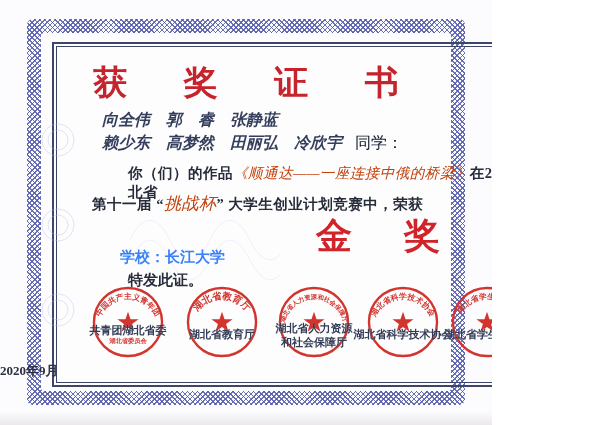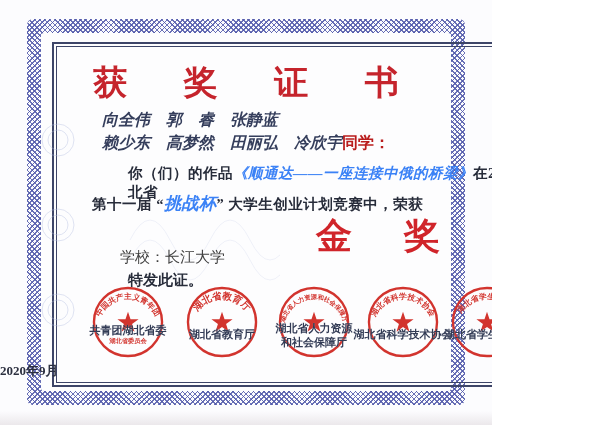--- a/index.html
+++ b/index.html
@@ -29,31 +29,31 @@
   .wm { position:absolute; z-index:2; opacity:.45; }
 
   .title {
     position:absolute; left:0; right:0; top:60px; text-align:center;
     font-size:34px; font-weight:bold; color:#c5242c;
     letter-spacing:24px; padding-left:24px;
   }
   .hand { font-style:italic; color:#353e5c; }
   .names1 { position:absolute; left:102px; top:110px; font-size:16px; font-weight:bold; }
   .names2 { position:absolute; left:102px; top:133px; font-size:16px; font-weight:bold; }
-  .names2 .suffix { font-style:normal; color:#b91c1c; font-weight:bold; margin-left:0; }
+  .names2 .suffix { font-style:normal; color:#0f172a; font-weight:normal; margin-left:13px; }
   .bodyline { position:absolute; font-size:14.5px; color:#272c3a; font-weight:bold; letter-spacing:.5px; }
   .line1 { left:128px; top:164px; width:430px; }
   .line2 { left:92px;  top:192px; width:460px; }
-  .red-hand { color:#3b82f6; font-style:italic; font-weight:bold; }
+  .red-hand { color:#c2410c; font-style:italic; font-weight:normal; }
   .award {
     position:absolute; left:0; right:0; top:212px; text-align:right;
     font-size:36px; font-weight:bold; color:#d0242a;
     letter-spacing:52px; padding-left:52px;
   }
-  .school  { position:absolute; left:120px; top:248px; font-size:15px; font-weight:normal; color:#404040; }
+  .school  { position:absolute; left:120px; top:248px; font-size:15px; font-weight:bold; color:#3b82f6; }
   .teacher { position:absolute; left:322px; top:248px; font-size:15px; font-weight:bold; color:#272c3a; }
   .issue   { position:absolute; left:128px; top:271px; font-size:15px; font-weight:bold; color:#272c3a; }
   .date    { position:absolute; left:0; right:0; top:362px; text-align:left;
              font-size:13px; font-weight:bold; color:#2c3040; }
 
   .seal { position:absolute; width:74px; height:74px; z-index:3; }
   .seal svg { width:100%; height:100%; }
   .caption { position:absolute; z-index:4; font-size:11px; font-weight:bold; color:#323b55;
              text-align:center; line-height:13px; text-shadow:0 0 1px rgba(255,255,255,.4); }
 </style>

